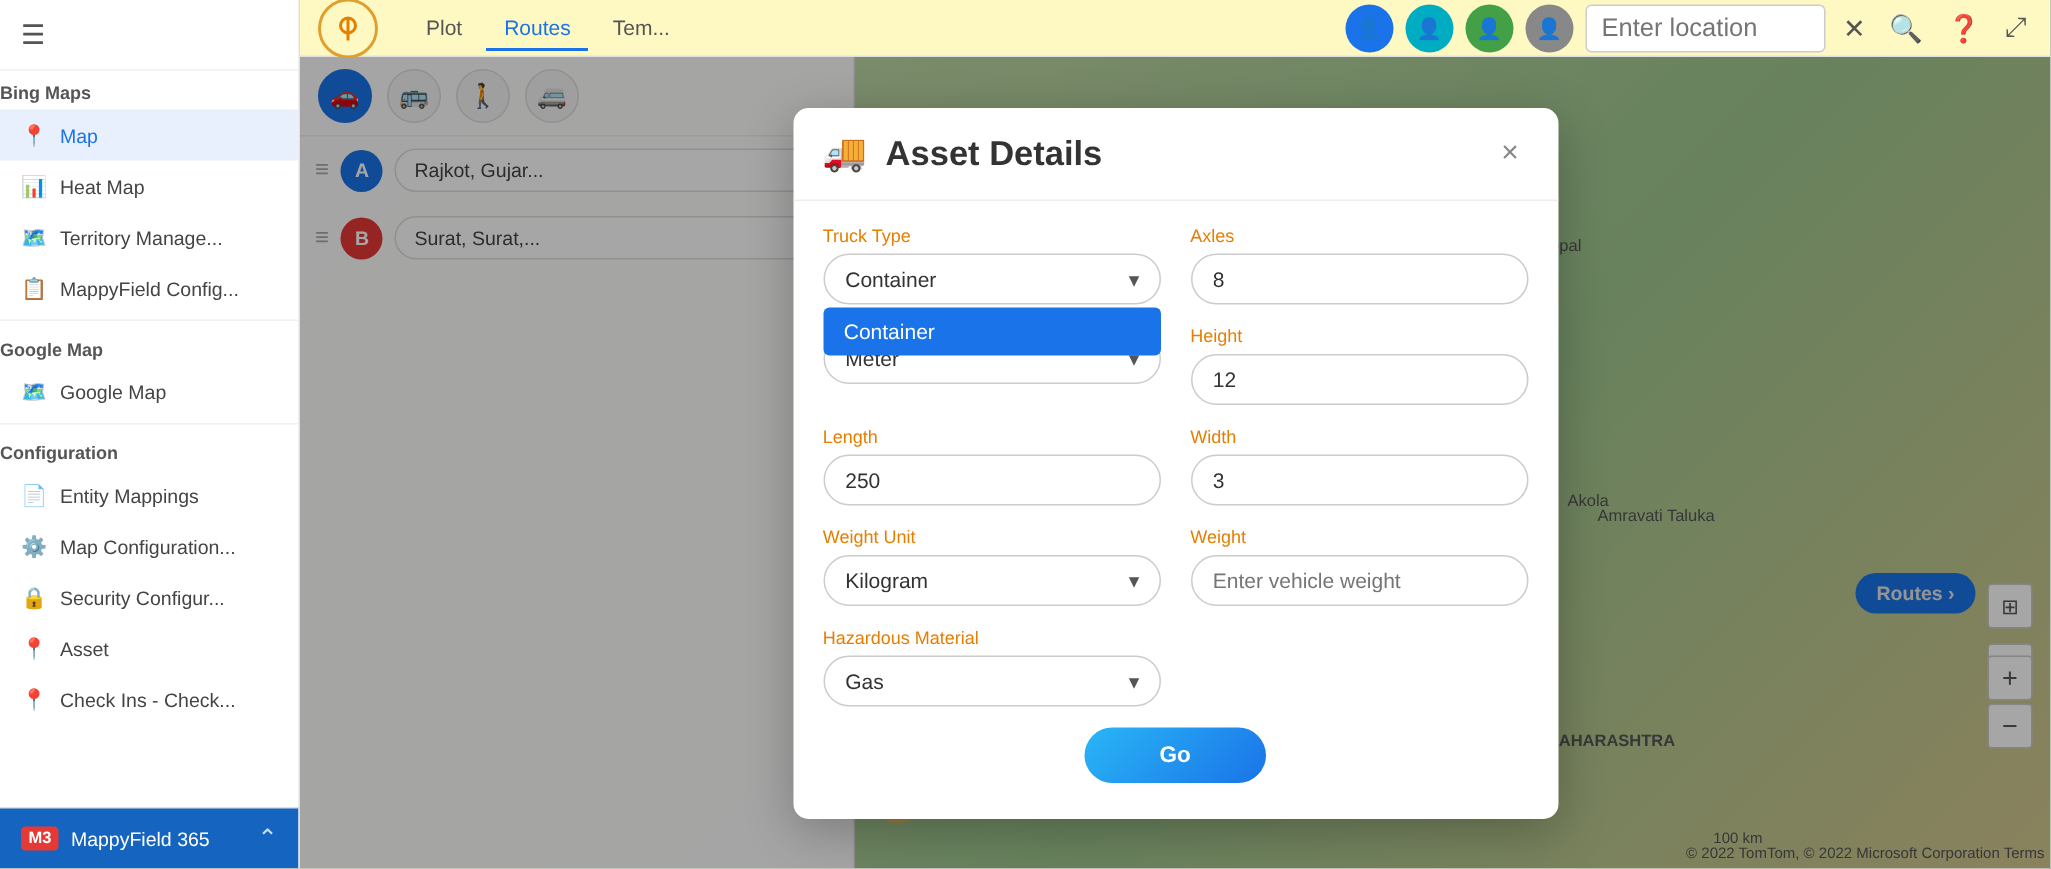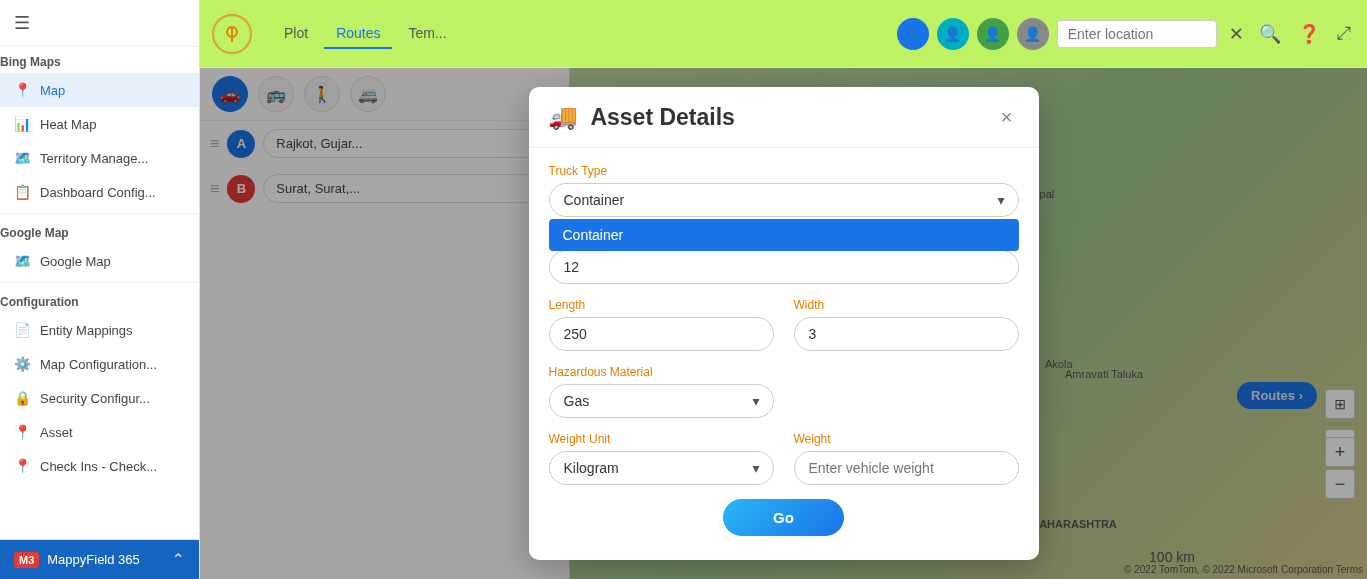--- a/index.html
+++ b/index.html
@@ -19,33 +19,33 @@
     .sidebar-divider { height: 1px; background: #f0f0f0; margin: 4px 0; }
     .sidebar-footer { margin-top: auto; border-top: 1px solid #e0e0e0; padding: 10px 14px; display: flex; align-items: center; gap: 8px; background: #1565c0; color: #fff; }
     .sidebar-footer .footer-box { background: #e53935; color: #fff; font-size: 11px; font-weight: 700; padding: 2px 5px; border-radius: 3px; }
     .sidebar-footer .footer-label { font-size: 13px; font-weight: 500; flex: 1; }
     .sidebar-footer .footer-arrow { font-size: 16px; opacity: 0.8; }
 
     
     .main-content { flex: 1; display: flex; flex-direction: column; position: relative; overflow: hidden; }
     
     
-    .top-nav { height: 68px; background: #bef264; border-bottom: 1px solid #e0e0e0; display: flex; align-items: center; padding: 0 12px; gap: 20px; flex-shrink: 0; }
+    .top-nav { height: 38px; background: #fef9c3; border-bottom: 1px solid #e0e0e0; display: flex; align-items: center; padding: 0 12px; gap: 20px; flex-shrink: 0; }
     .logo-area { display: flex; align-items: center; gap: 6px; }
     .logo-circle { width: 40px; height: 40px; border-radius: 50%; border: 2px solid #e0a030; display: flex; align-items: center; justify-content: center; font-size: 20px; }
     .nav-tabs { display: flex; align-items: center; gap: 4px; flex: 1; }
     .nav-tab { padding: 6px 12px; font-size: 14px; color: #555; cursor: pointer; border-bottom: 2px solid transparent; margin-bottom: -1px; }
     .nav-tab.active { color: #1a73e8; border-bottom-color: #1a73e8; }
     .nav-right { display: flex; align-items: center; gap: 8px; margin-left: auto; }
     .nav-circle-btn { width: 32px; height: 32px; border-radius: 50%; border: none; cursor: pointer; display: flex; align-items: center; justify-content: center; font-size: 14px; }
     .nav-circle-btn.blue { background: #1a73e8; color: #fff; }
     .nav-circle-btn.teal { background: #00acc1; color: #fff; }
     .nav-circle-btn.green { background: #43a047; color: #fff; }
     .nav-circle-btn.gray { background: #888; color: #fff; }
-    .location-input { border: 1px solid #ccc; border-radius: 4px; padding: 5px 10px; font-size: 14px; width: 160px; color: #888; }
+    .location-input { border: 1px solid #ccc; border-radius: 4px; padding: 5px 10px; font-size: 17px; width: 160px; color: #888; }
     .nav-icon-btn { background: none; border: none; cursor: pointer; font-size: 18px; color: #555; padding: 4px; }
 
     
     .map-area { flex: 1; background: #d4e8c2; position: relative; overflow: hidden; }
     .map-bg { width: 100%; height: 100%; background: linear-gradient(135deg, #c8ddb0 0%, #b8d4a0 30%, #a0c890 60%, #d4c890 100%); position: relative; }
     
     
     .route-panel { position: absolute; left: 0; top: 0; width: 370px; height: 100%; background: rgba(255,255,255,0.97); border-right: 1px solid #ddd; display: flex; flex-direction: column; }
     .route-icons-bar { display: flex; align-items: center; gap: 10px; padding: 8px 12px; border-bottom: 1px solid #eee; }
     .route-icon-btn { width: 36px; height: 36px; border-radius: 50%; border: 1px solid #ddd; background: #f5f5f5; display: flex; align-items: center; justify-content: center; cursor: pointer; font-size: 16px; }
@@ -79,21 +79,21 @@
 
     
     .map-city-label { position: absolute; font-size: 11px; color: #555; font-weight: 500; }
     .map-zoom-controls { position: absolute; right: 12px; bottom: 80px; display: flex; flex-direction: column; gap: 2px; }
     .zoom-btn { width: 30px; height: 30px; background: #fff; border: 1px solid #ccc; border-radius: 3px; display: flex; align-items: center; justify-content: center; cursor: pointer; font-size: 18px; font-weight: 300; color: #555; }
     .map-locate-btn { position: absolute; right: 12px; bottom: 120px; width: 30px; height: 30px; background: #fff; border: 1px solid #ccc; border-radius: 3px; display: flex; align-items: center; justify-content: center; cursor: pointer; font-size: 16px; color: #555; }
     .map-layer-btn { position: absolute; right: 12px; bottom: 160px; width: 30px; height: 30px; background: #fff; border: 1px solid #ccc; border-radius: 3px; display: flex; align-items: center; justify-content: center; cursor: pointer; font-size: 14px; color: #555; }
     .routes-link { position: absolute; right: 50px; bottom: 170px; background: #1a73e8; color: #e5e5e5; border-radius: 20px; padding: 6px 14px; font-size: 13px; font-weight: 700; cursor: pointer; display: flex; align-items: center; gap: 4px; }
     .refresh-btn { position: absolute; left: 380px; bottom: 30px; width: 36px; height: 36px; border-radius: 50%; background: #e0c060; display: flex; align-items: center; justify-content: center; cursor: pointer; font-size: 18px; color: #fff; }
     .map-copyright { position: absolute; bottom: 4px; right: 4px; font-size: 10px; color: #555; }
-    .map-scale { position: absolute; bottom: 14px; right: 172px; font-size: 14px; color: #555; }
+    .map-scale { position: absolute; bottom: 14px; right: 192px; font-size: 10px; color: #555; }
   </style>
 </head>
 <body>
 
 <div class="app-container">
 
   <div class="sidebar">
     <div class="sidebar-header">
       <span class="hamburger">☰</span>
     </div>
@@ -106,21 +106,21 @@
     <div class="sidebar-item">
       <span class="item-icon">📊</span>
       <span>Heat Map</span>
     </div>
     <div class="sidebar-item">
       <span class="item-icon">🗺️</span>
       <span>Territory Manage...</span>
     </div>
     <div class="sidebar-item">
       <span class="item-icon">📋</span>
-      <span>Dashboard Config...</span>
+      <span>MappyField Config...</span>
     </div>
 
     <div class="sidebar-divider"></div>
 
     <div class="sidebar-section-title">Google Map</div>
     <div class="sidebar-item">
       <span class="item-icon">🗺️</span>
       <span>Google Map</span>
     </div>
 
@@ -248,71 +248,85 @@
                         <option>Container</option>
                         <option>Flatbed</option>
                         <option>Tanker</option>
                       </select>
                     </div>
                     <div class="dropdown-list">
                       <div class="dropdown-item">Container</div>
                     </div>
                   </div>
                 </div>
-              </div>
-
-              <div class="modal-row">
+                <div class="modal-field">
+                  <label class="field-label">Axles</label>
+                  <input class="field-input" type="text" value="8" style="">
+                </div>
+              </div>
+
+              <div class="modal-row">
+                <div class="modal-field">
+                  <label class="field-label"></label>
+                  <div class="select-wrapper">
+                    <select>
+                      <option>Meter</option>
+                      <option>Feet</option>
+                      <option>Inch</option>
+                    </select>
+                  </div>
+                </div>
                 <div class="modal-field">
                   <label class="field-label">Height</label>
                   <input class="field-input" type="text" value="12" style="">
                 </div>
               </div>
 
               <div class="modal-row">
                 <div class="modal-field">
                   <label class="field-label">Length</label>
                   <input class="field-input" type="text" value="250" style="">
                 </div>
                 <div class="modal-field">
                   <label class="field-label">Width</label>
                   <input class="field-input" type="text" value="3" style="">
+                </div>
+              </div>
+
+              <div class="modal-row">
+                <div class="modal-field">
+                  <label class="field-label">Weight Unit</label>
+                  <div class="select-wrapper">
+                    <select>
+                      <option>Kilogram</option>
+                      <option>Pound</option>
+                      <option>Ton</option>
+                    </select>
+                  </div>
+                </div>
+                <div class="modal-field">
+                  <label class="field-label">Weight</label>
+                  <input class="field-input" type="text" placeholder="Enter vehicle weight" style="">
                 </div>
               </div>
 
               <div class="modal-row">
                 <div class="modal-field">
                   <label class="field-label">Hazardous Material</label>
                   <div class="select-wrapper">
                     <select>
                       <option>Gas</option>
                       <option>Flammable</option>
                       <option>Explosive</option>
                     </select>
                   </div>
                 </div>
                 <div class="modal-field"></div>
               </div>
 
-              <div class="modal-row">
-                <div class="modal-field">
-                  <label class="field-label">Weight Unit</label>
-                  <div class="select-wrapper">
-                    <select>
-                      <option>Kilogram</option>
-                      <option>Pound</option>
-                      <option>Ton</option>
-                    </select>
-                  </div>
-                </div>
-                <div class="modal-field">
-                  <label class="field-label">Weight</label>
-                  <input class="field-input" type="text" placeholder="Enter vehicle weight" style="">
-                </div>
-              </div>
-
               <button class="go-btn">Go</button>
             </div>
           </div>
         </div>
       </div>
     </div>
   </div>
 </div>
 
 </body></html>

